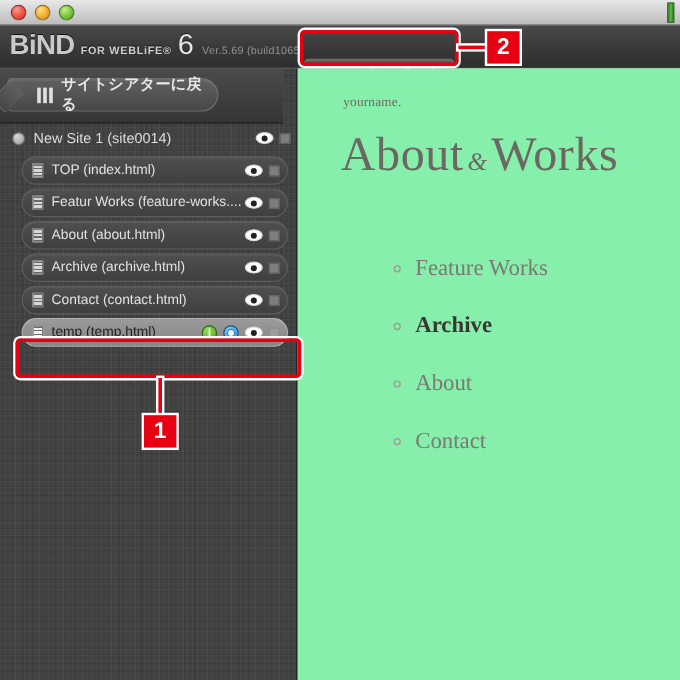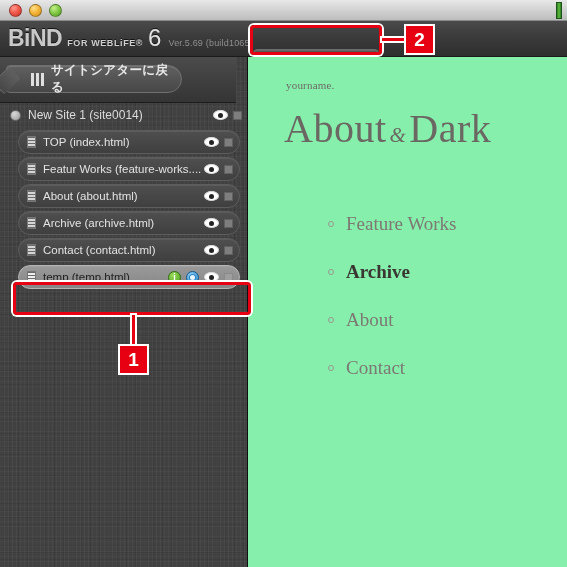--- a/index.html
+++ b/index.html
@@ -294,21 +294,21 @@
           <span class="sq"></span>
         </span>
       </div>
 
     </div>
   </div>
 
   <div class="content">
     <div class="c-yourname">yourname.</div>
     <div class="c-title">
-      <span>About</span><span class="amp">&amp;</span><span>Dark</span>
+      <span>About</span><span class="amp">&amp;</span><span>Works</span>
     </div>
     <ul class="c-nav">
       <li>
         <span class="bul"></span>
         <span>Feature Works</span>
       </li>
       <li class="strong">
         <span class="bul"></span>
         <span>Archive</span>
       </li>

